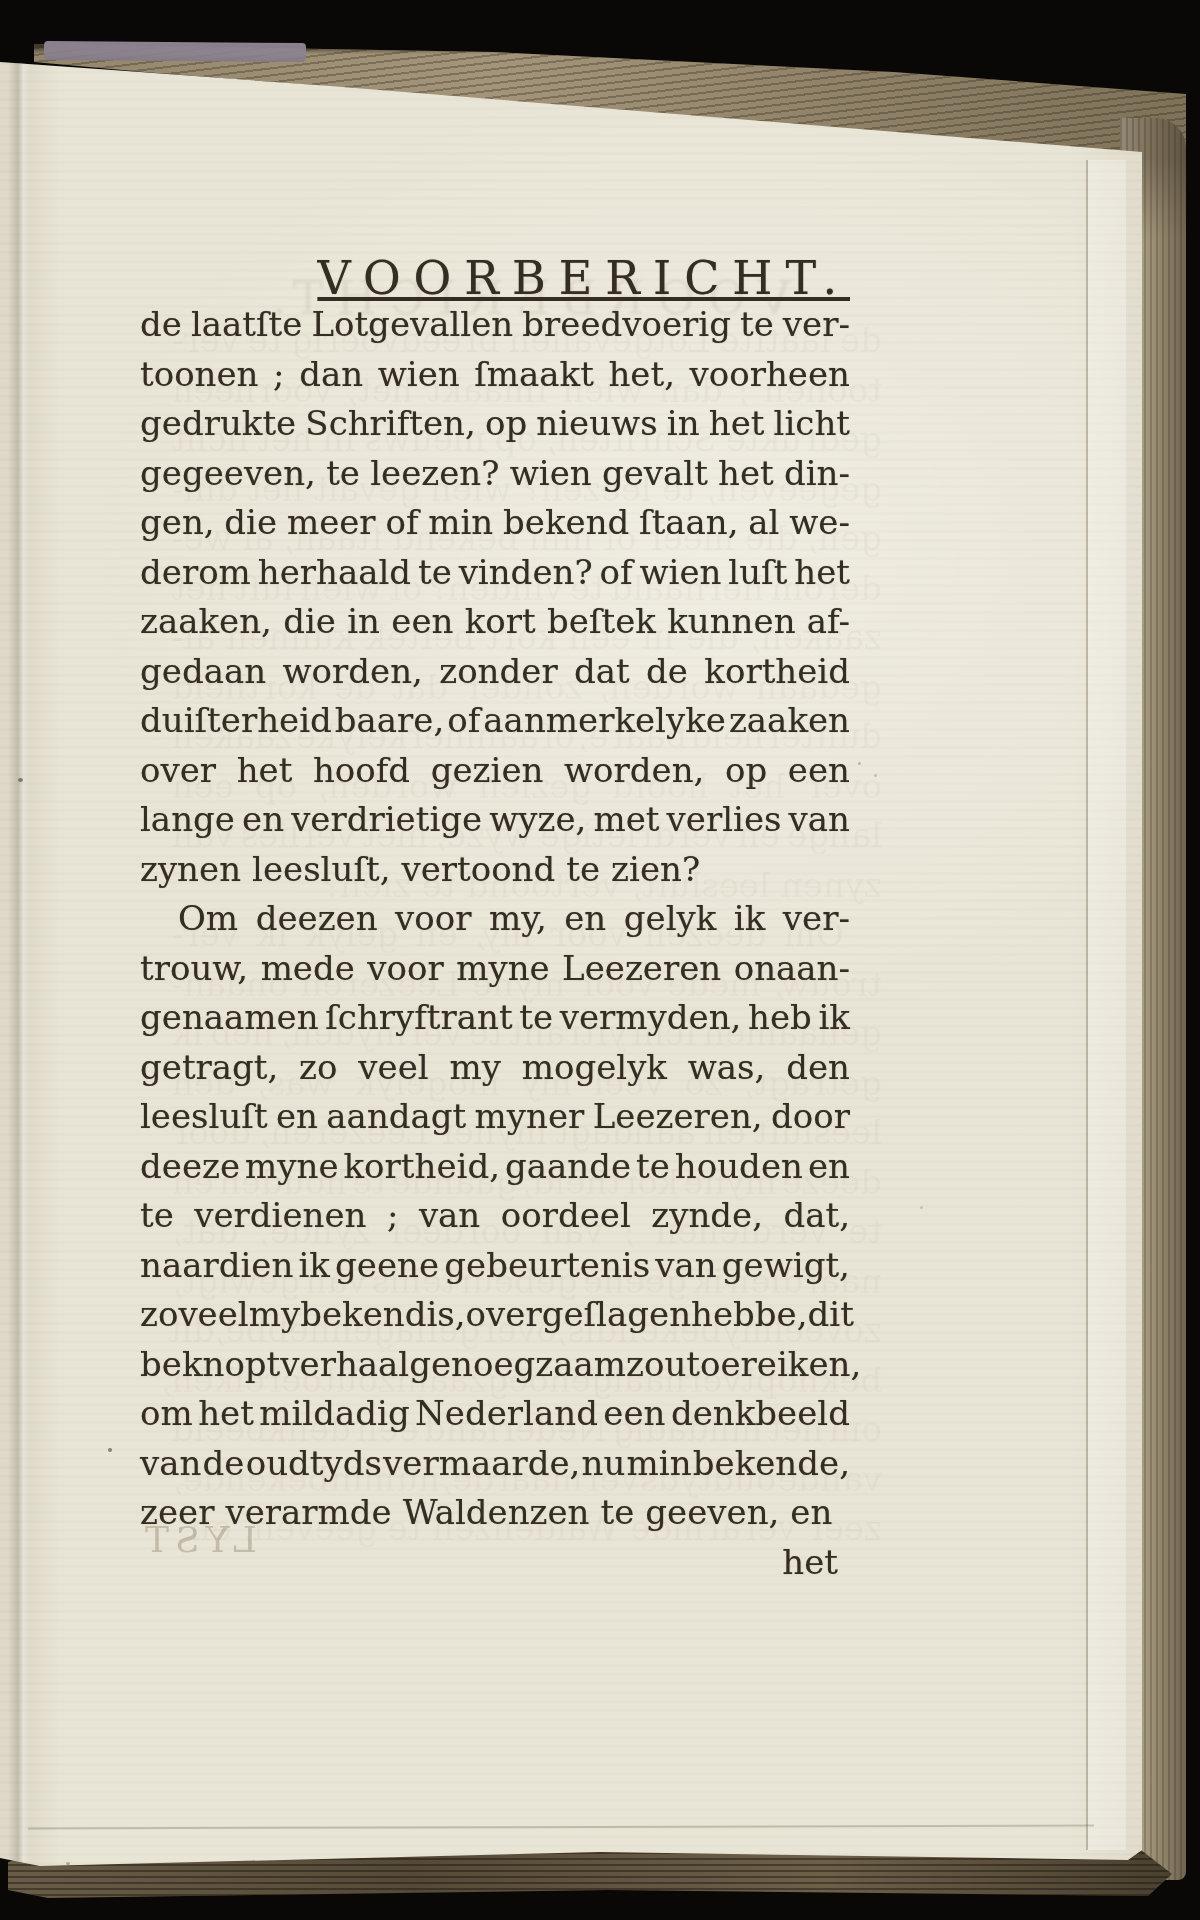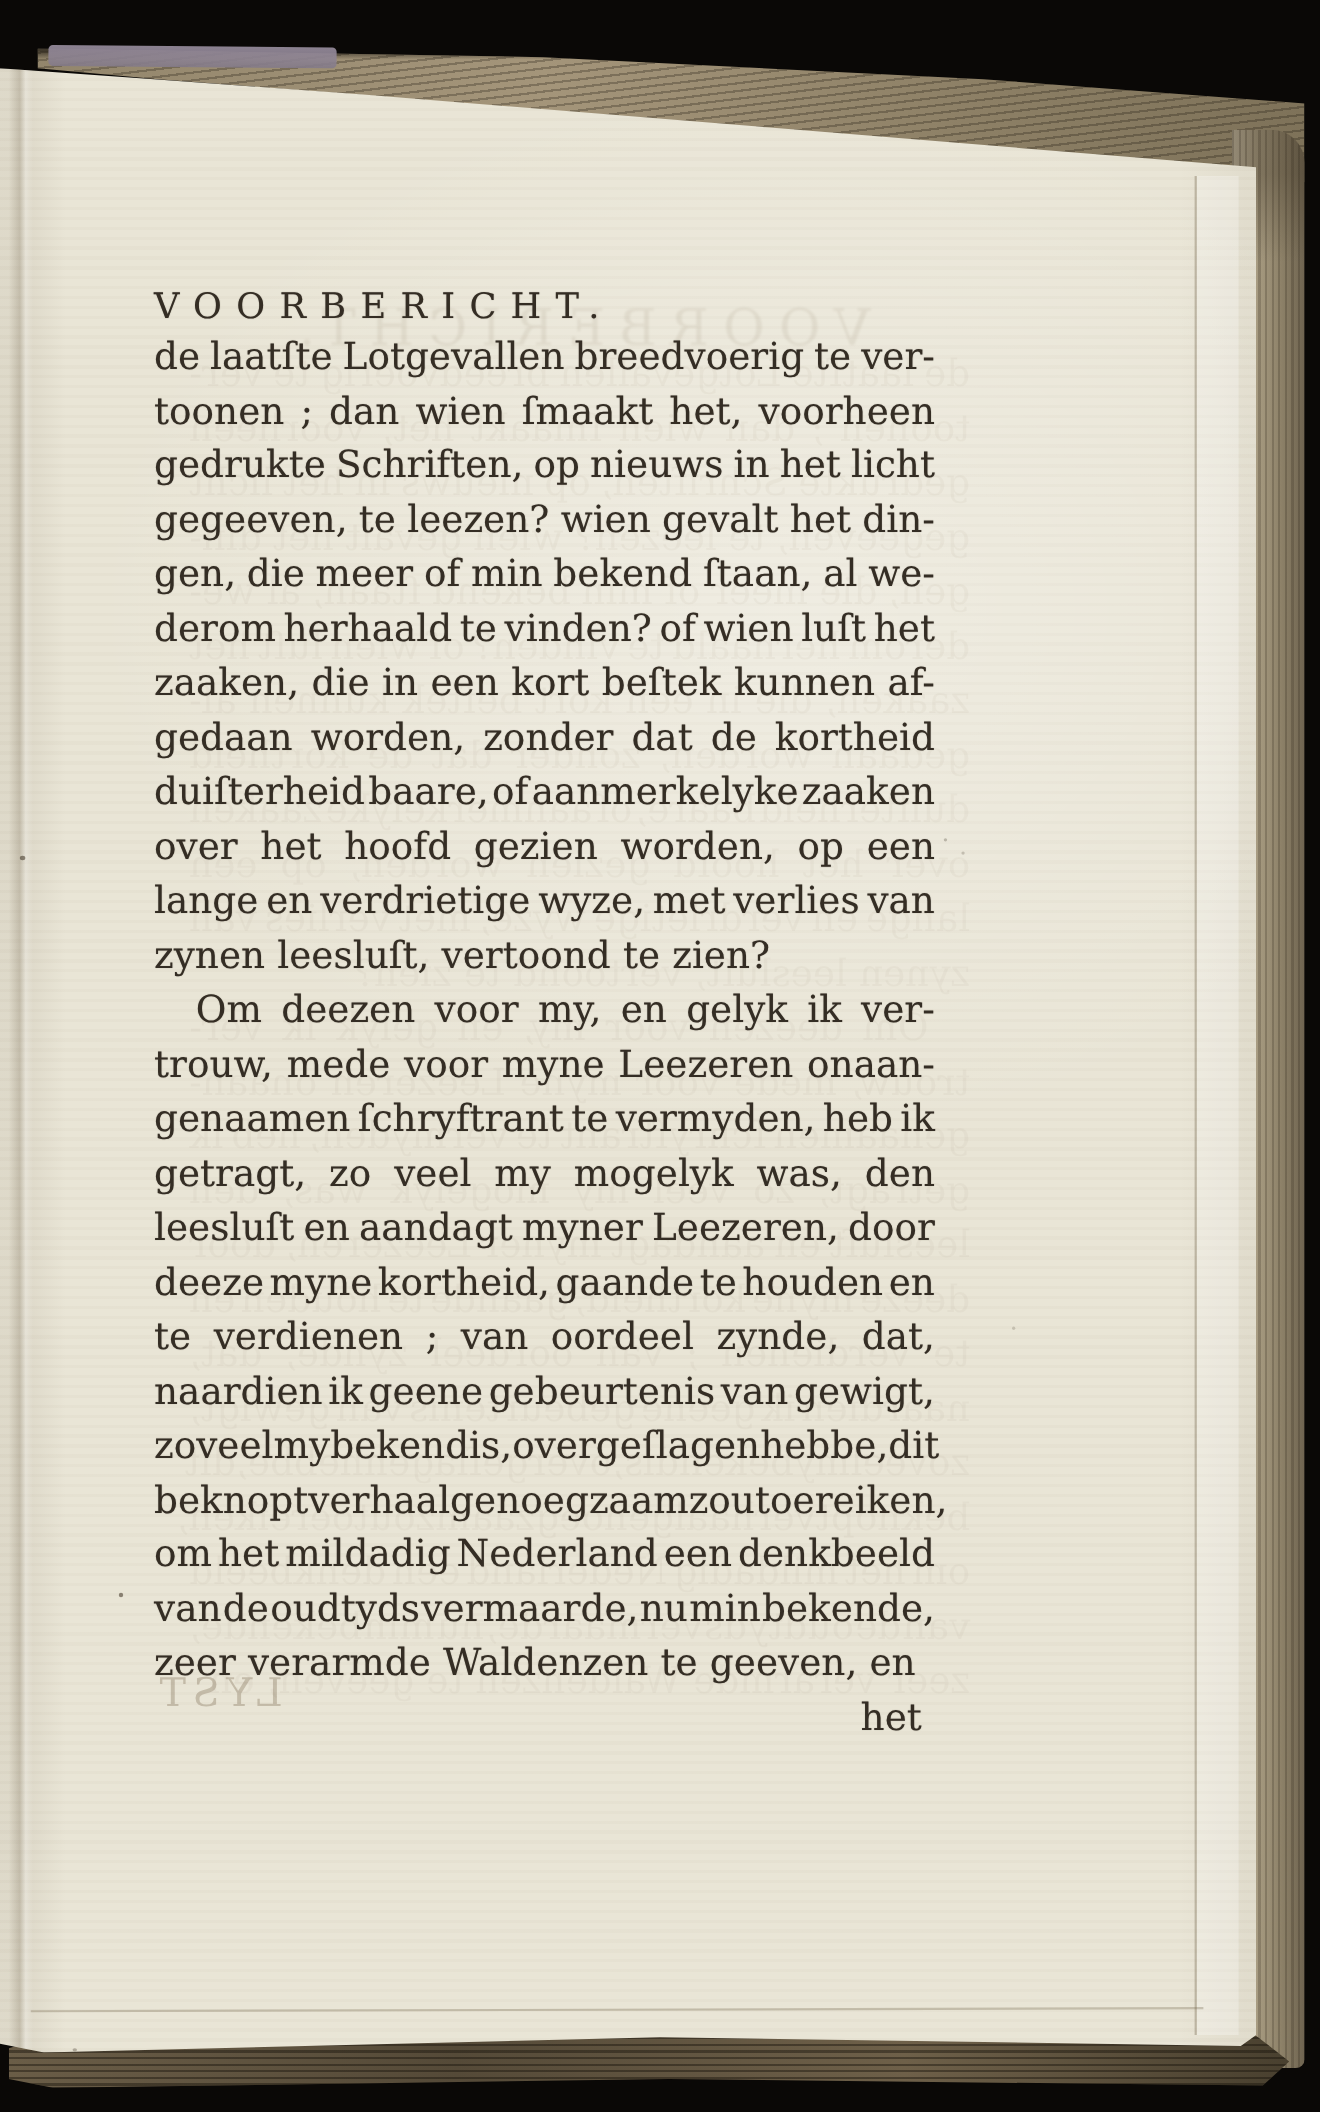--- a/index.html
+++ b/index.html
@@ -45,22 +45,22 @@
     background:linear-gradient(90deg,rgba(0,0,0,0),rgba(90,75,50,.20) 45%,rgba(255,255,255,.25) 70%,rgba(0,0,0,0));}
   .fore-strip{position:absolute;left:1088px;top:120px;width:38px;height:1690px;
     background:rgba(255,255,255,.28);}
   .fore-crease{position:absolute;left:1086px;top:120px;width:2px;height:1690px;
     background:rgba(110,95,70,.35);}
   .bottom-crease{position:absolute;left:28px;top:1786px;width:1066px;height:2px;
     background:rgba(110,95,70,.30);transform:rotate(-.15deg);}
 
   
   .heading{position:absolute;left:140px;top:196px;width:710px;height:84px;
-    line-height:84px;text-align:left;color:var(--ink,#342d24);
-    font-size:32px;letter-spacing:13px;text-shadow:0 0 1px rgba(52,45,36,.45);}
+    line-height:84px;text-align:right;color:var(--ink,#342d24);
+    font-size:46px;letter-spacing:13px;text-shadow:0 0 1px rgba(52,45,36,.45);text-decoration:underline;}
   .ghost-heading{position:absolute;left:170px;top:216px;width:710px;height:84px;
     line-height:84px;text-align:center;font-size:46px;letter-spacing:13px;
     color:var(--ghost,#8a7a62);opacity:.12;transform:scaleX(-1);filter:blur(1px);}
   .body-block{position:absolute;left:140px;top:260px;width:710px;color:var(--ink,#342d24);}
   .line{display:flex;justify-content:space-between;height:49.5px;line-height:49.5px;
     font-size:34px;white-space:pre;text-shadow:0 0 1px rgba(52,45,36,.40);}
   .line .w{display:block;}
   .line.pl{justify-content:flex-start;gap:11px;}
   .line.ind{padding-left:38px;}
   .ghost-body{position:absolute;left:172px;top:276px;width:710px;

